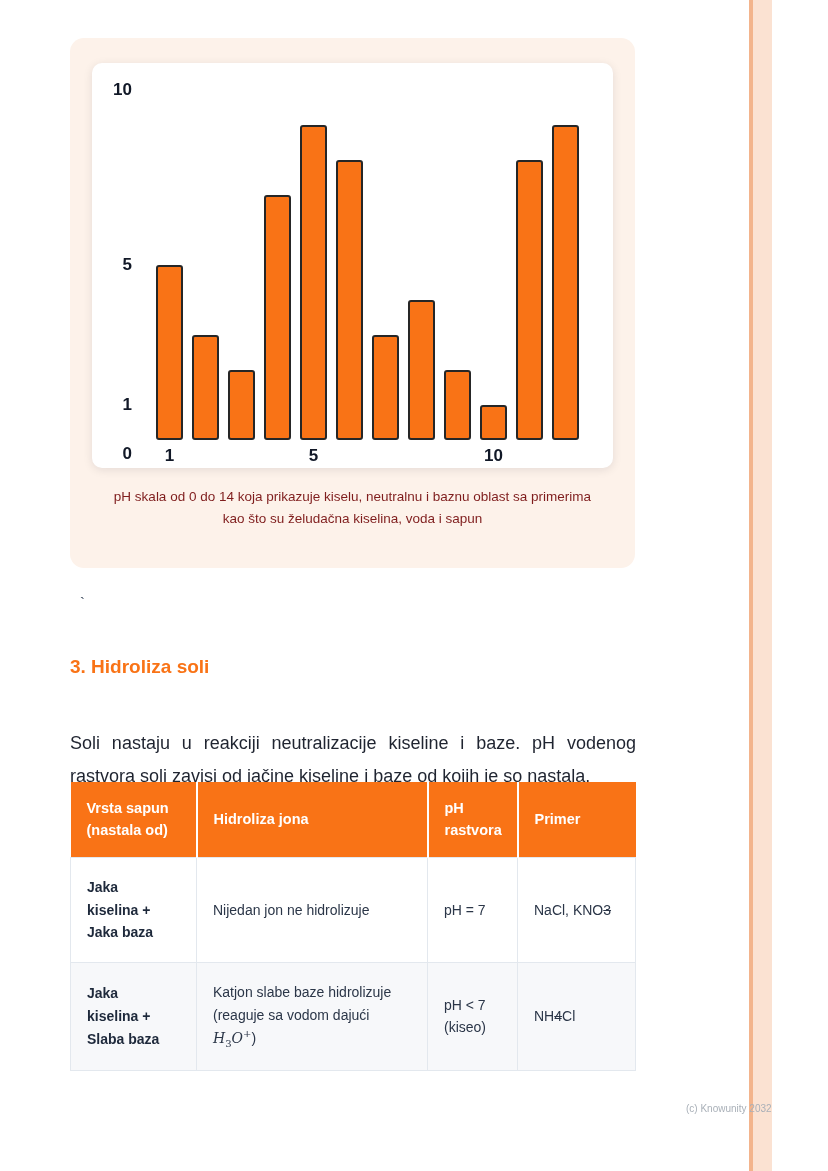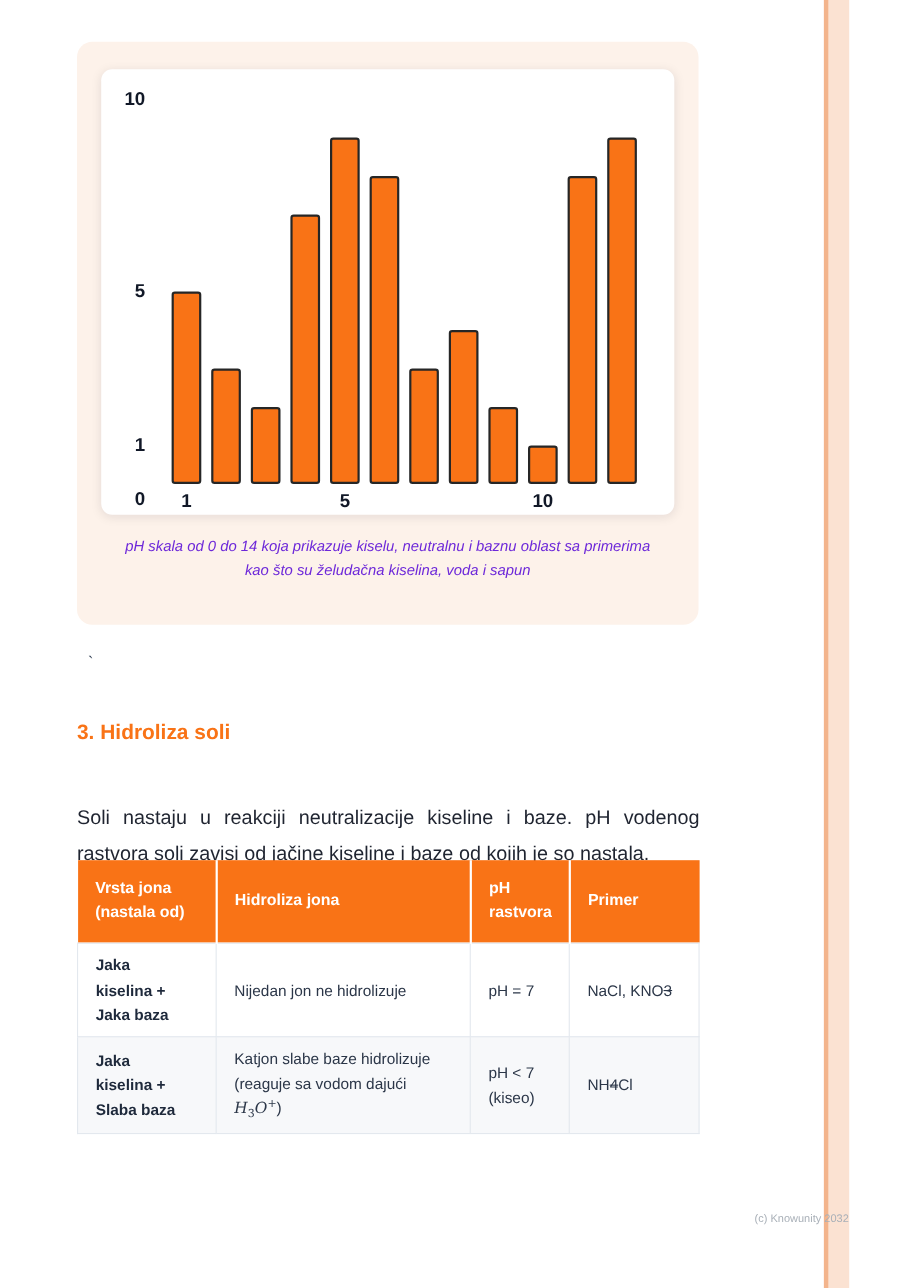--- a/index.html
+++ b/index.html
@@ -13,39 +13,39 @@
   .chart-panel { position:relative; width:521px; height:405px; background:#ffffff;
                  border-radius:10px; box-shadow:0 2px 10px rgba(15,23,42,.10); }
   .bars { position:absolute; left:64px; top:27px; width:423px; height:350px;
           display:flex; align-items:flex-end; gap:9px; }
   .bar { width:27px; background:#f97316; border:2px solid #262626; border-radius:3px; }
   .ytick { position:absolute; left:0; width:40px; text-align:right; font-weight:700;
            font-size:17px; color:#111827; line-height:24px; }
   .xlabels { position:absolute; left:64px; top:383px; width:423px; height:24px; }
   .xtick { position:absolute; transform:translateX(-50%); font-weight:700;
            font-size:17px; color:#111827; }
-  .caption { margin-top:18px; text-align:center; font-style:italic; font-size:13.5px;
-             color:#6d28d9; line-height:1.6; padding:0 14px; }
+  .caption { margin-top:18px; text-align:center; font-size:13.5px;
+             color:#7f1d1d; line-height:1.6; padding:0 14px; }
 
   
   .backtick { position:absolute; left:80px; top:594px; font-size:15px; color:#334155; }
   .heading  { position:absolute; left:70px; top:656px; font-size:19px; font-weight:700;
               color:#f97316; }
   .para { position:absolute; left:70px; top:699px; width:566px; font-size:18px;
           line-height:33px; color:#1f2430; text-align:justify;margin-top:28px; }
 
   
   .data-table { position:absolute; left:70px; top:782px; width:565px;
                 border-collapse:collapse; table-layout:fixed; font-size:14px;
                 color:#2b3648; }
   .data-table th { background:#f97316; color:#ffffff; font-weight:700; text-align:left;
                    padding:15px 16px; font-size:14.5px; line-height:1.55;
                    border-right:2px solid #ffffff; vertical-align:middle; }
   .data-table th:last-child { border-right:none; }
-  .data-table td { padding:8px 16px; border:1px solid #e3e8ee; vertical-align:middle;
+  .data-table td { padding:18px 16px; border:1px solid #e3e8ee; vertical-align:middle;
                    line-height:1.62; background:#ffffff; }
   .data-table tbody tr:nth-child(even) td { background:#f7f8fa; }
   .data-table td:first-child { font-weight:700; color:#1e293b; }
   .math { font-family:"DejaVu Serif", serif;text-align:center; }
   .math i { font-style:italic; }
   .math sub, .math sup { font-size:10px; }
   s { text-decoration:line-through; }
 
   
   .side-strip { position:absolute; left:749px; top:0; width:23px; height:1171px;
@@ -95,21 +95,21 @@
 
   <table class="data-table">
     <colgroup>
       <col style="width:126px">
         <col style="width:231px">
         <col style="width:90px">
         <col style="width:118px">
     </colgroup>
     <thead>
       <tr id="thead-row">
-          <th>Vrsta jona (nastala od)</th>
+          <th>Vrsta sapun (nastala od)</th>
           <th>Hidroliza jona</th>
           <th>pH rastvora</th>
           <th>Primer</th>
         </tr>
     </thead>
     <tbody id="tbody">
         <tr>
           <td>Jaka<br>kiselina +<br>Jaka baza</td>
           <td>Nijedan jon ne hidrolizuje</td>
           <td>pH = 7</td>

